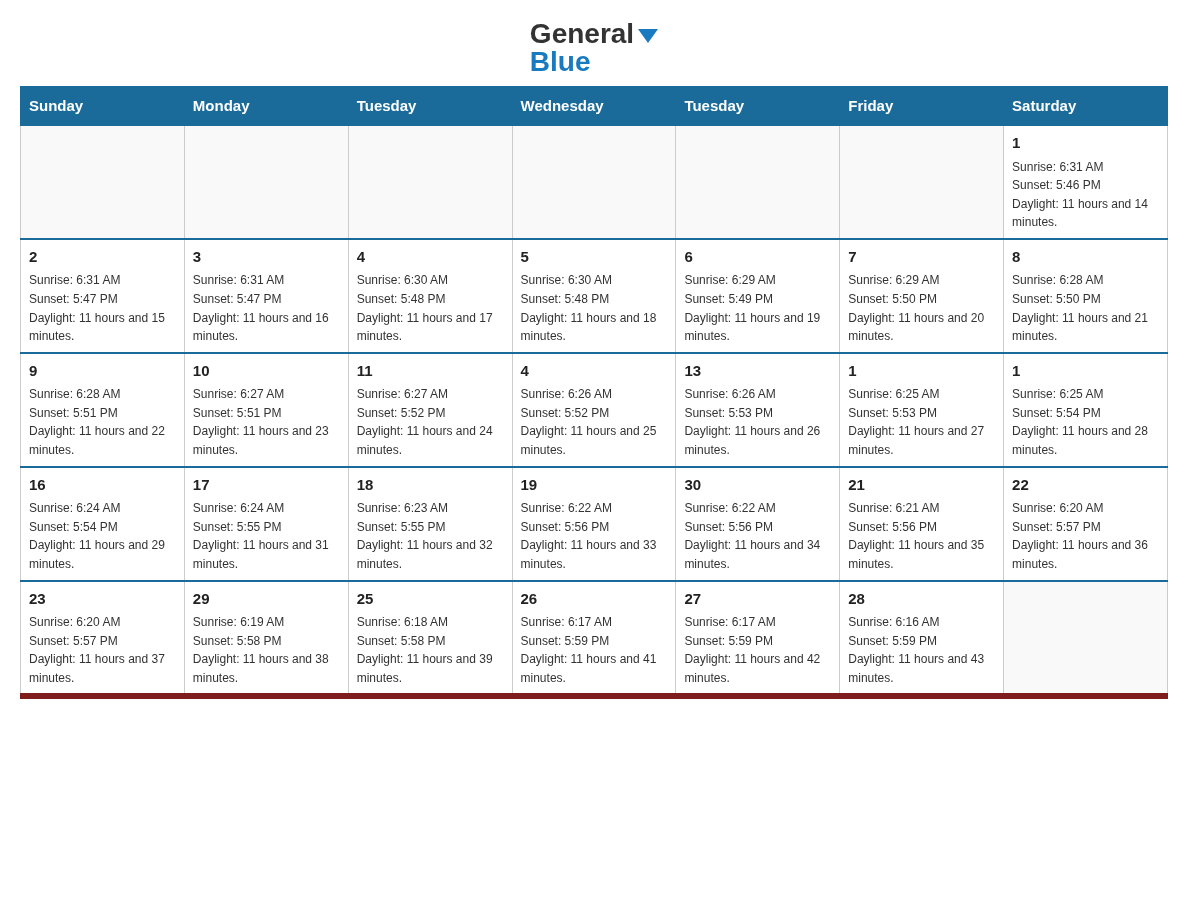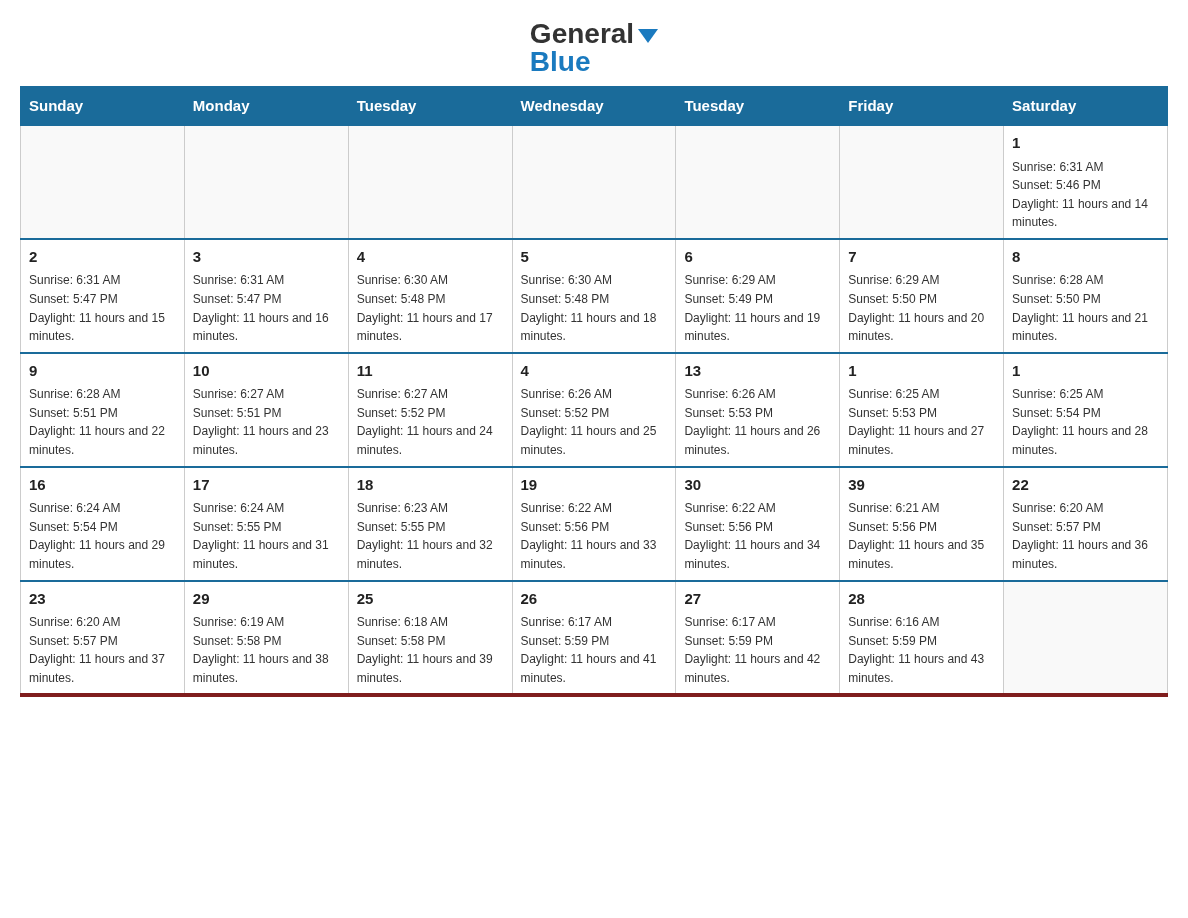--- a/index.html
+++ b/index.html
@@ -94,21 +94,21 @@
     }
     .day-info {
       font-size: 12px;
       color: #333;
       line-height: 1.55;
     }
     .empty-cell {
       background: #f9f9f9;
     }
     .last-row td {
-      border-bottom: 4px solid #7f1d1d;
+      border-bottom: 6px solid #7f1d1d;
     }
   </style>
 </head>
 <body>
 
 <div class="header">
   <div class="logo">
     <div style="display:flex;align-items:center;">
       <span class="logo-general">General</span>
       <span class="logo-triangle"></span>
@@ -217,21 +217,21 @@
         </td>
         <td>
           <span class="day-number">19</span>
           <div class="day-info">Sunrise: 6:22 AM<br>Sunset: 5:56 PM<br>Daylight: 11 hours and 33 minutes.</div>
         </td>
         <td>
           <span class="day-number">30</span>
           <div class="day-info">Sunrise: 6:22 AM<br>Sunset: 5:56 PM<br>Daylight: 11 hours and 34 minutes.</div>
         </td>
         <td>
-          <span class="day-number">39</span>
+          <span class="day-number">21</span>
           <div class="day-info">Sunrise: 6:21 AM<br>Sunset: 5:56 PM<br>Daylight: 11 hours and 35 minutes.</div>
         </td>
         <td>
           <span class="day-number">22</span>
           <div class="day-info">Sunrise: 6:20 AM<br>Sunset: 5:57 PM<br>Daylight: 11 hours and 36 minutes.</div>
         </td>
       </tr>
       <tr class="last-row">
         <td>
           <span class="day-number">23</span>

